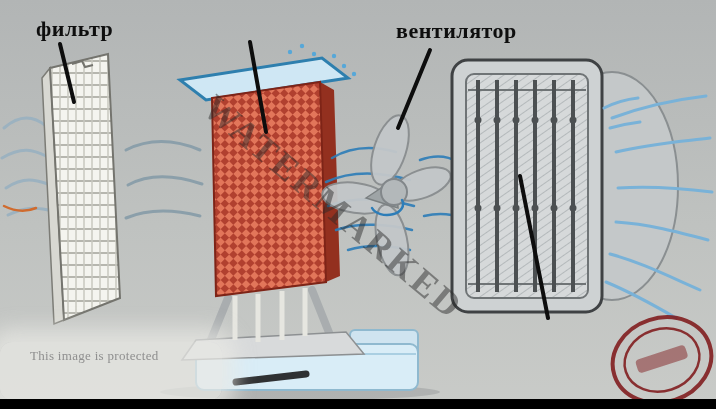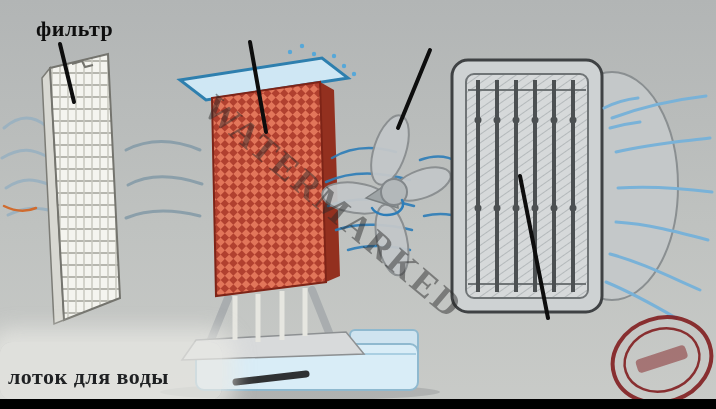--- a/index.html
+++ b/index.html
@@ -181,18 +181,19 @@
     <g transform="rotate(-18 662 360)" opacity=".85">
       <ellipse cx="662" cy="360" rx="50" ry="42" fill="none" stroke="#7e1517" stroke-width="4"></ellipse>
       <ellipse cx="662" cy="360" rx="38" ry="31" fill="none" stroke="#7e1517" stroke-width="2.5"></ellipse>
       <rect x="636" y="352" width="52" height="14" rx="4" fill="#7e1517" opacity=".55"></rect>
     </g>
   </svg>
 
   <div class="protected-bg"></div>
 
   <div class="label" style="left:36px; top:18px;">фильтр</div>
-  <div class="label label-tray" style="left:8px; top:366px;">лоток для воды</div>
+  <div class="label" style="left:396px; top:20px;">вентилятор</div>
 
   <div class="watermark-diagonal">WATERMARKED</div>
+  <div class="protected-text">This image is protected</div>
 
   <div class="bottom-bar"></div>
 </div>
 
 </body></html>

